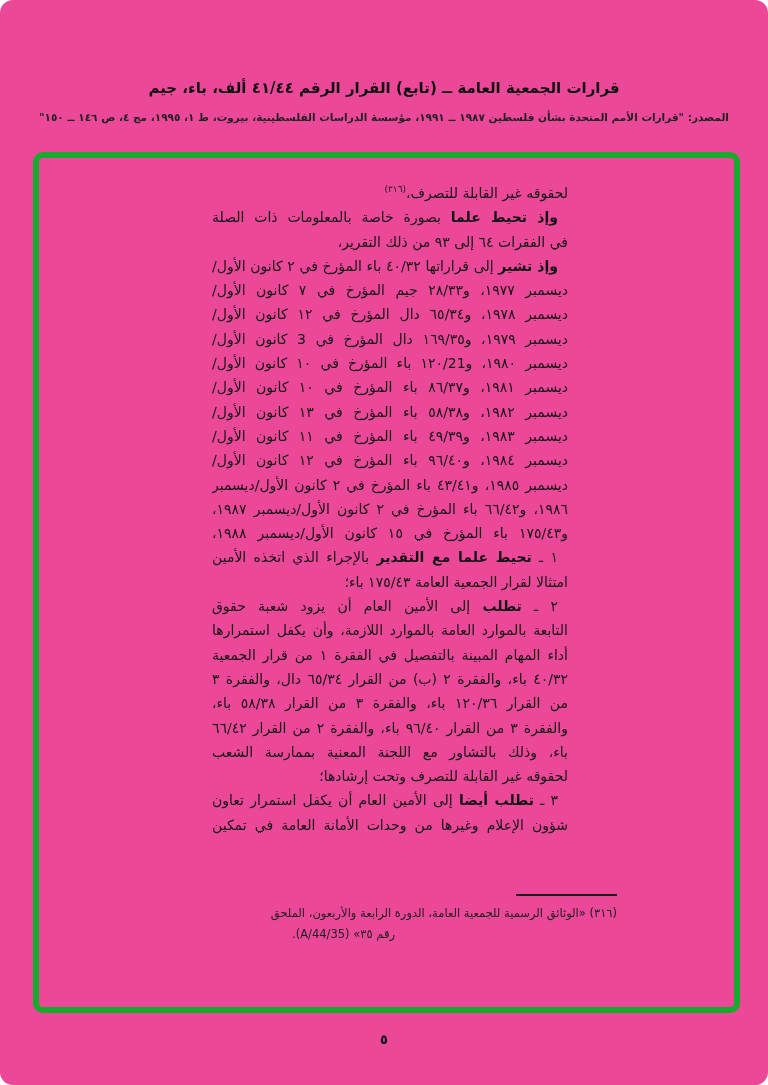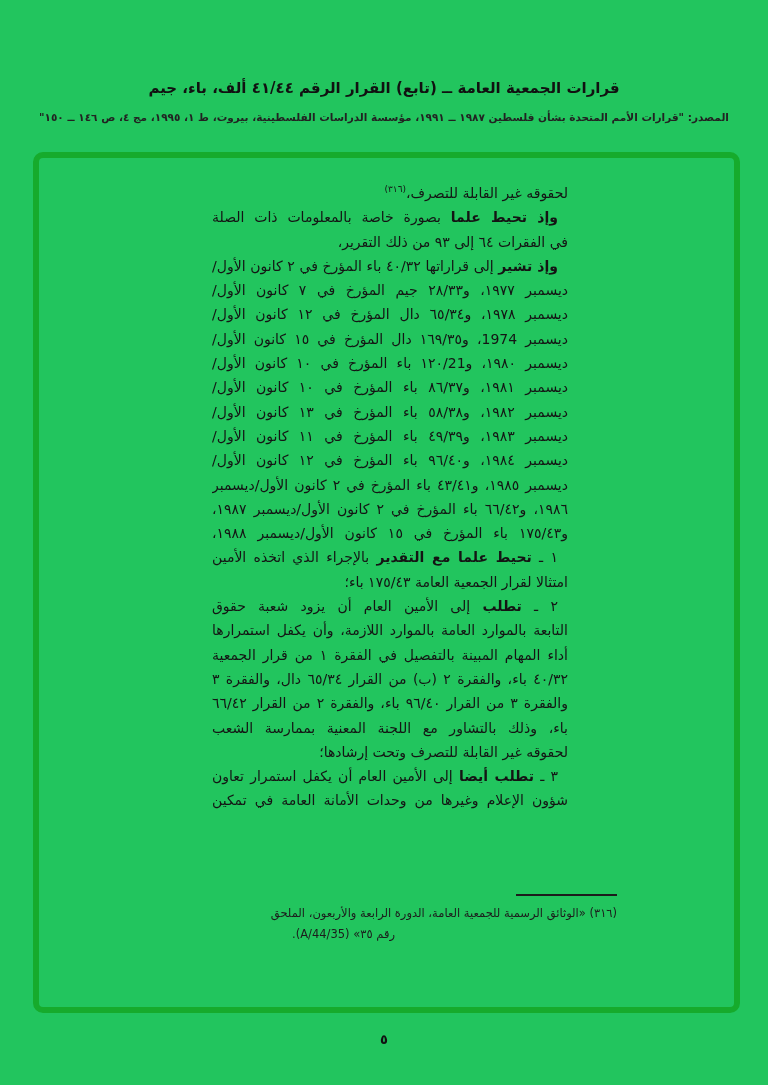--- a/index.html
+++ b/index.html
@@ -1,22 +1,23 @@
 <!DOCTYPE html>
 <html lang="ar"><head>
 <meta charset="utf-8">
 <style>
   html,body{margin:0;padding:0;background:#ffffff;}
   .page{
     position:relative;
     width:768px;height:1085px;
-    background:#22c55e;
+    background:#ec4899;
     font-family:"DejaVu Sans",sans-serif;
     color:#181818;
     overflow:hidden;
+    border-radius:13px;
   }
   
   .hdr-title{
     position:absolute;top:79px;left:0;width:768px;
     direction:rtl;text-align:center;
     font-size:15px;font-weight:700;color:#111;
     letter-spacing:0.2px;
   }
   .hdr-source{
     position:absolute;top:111px;left:0;width:768px;
@@ -81,35 +82,36 @@
 
   <div class="frame"></div>
 
   <div class="body-text">
       <div class="line rgt"><span>لحقوقه غير القابلة للتصرف،</span><sup>(٣١٦)</sup></div>
       <div class="line just ind"><span class="bold">وإذ تحيط علما</span><span> بصورة خاصة بالمعلومات ذات الصلة الواردة</span></div>
       <div class="line rgt"><span>في الفقرات ٦٤ إلى ٩٣ من ذلك التقرير،</span></div>
       <div class="line just ind"><span class="bold">وإذ تشير</span><span> إلى قراراتها ٤٠/٣٢ باء المؤرخ في ٢ كانون الأول/</span></div>
       <div class="line just"><span>ديسمبر ١٩٧٧، و٢٨/٣٣ جيم المؤرخ في ٧ كانون الأول/</span></div>
       <div class="line just"><span>ديسمبر ١٩٧٨، و٦٥/٣٤ دال المؤرخ في ١٢ كانون الأول/</span></div>
-      <div class="line just"><span>ديسمبر 1974، و١٦٩/٣٥ دال المؤرخ في ١٥ كانون الأول/</span></div>
+      <div class="line just"><span>ديسمبر ١٩٧٩، و١٦٩/٣٥ دال المؤرخ في 3 كانون الأول/</span></div>
       <div class="line just"><span>ديسمبر ١٩٨٠، و١٢٠/21 باء المؤرخ في ١٠ كانون الأول/</span></div>
       <div class="line just"><span>ديسمبر ١٩٨١، و٨٦/٣٧ باء المؤرخ في ١٠ كانون الأول/</span></div>
       <div class="line just"><span>ديسمبر ١٩٨٢، و٥٨/٣٨ باء المؤرخ في ١٣ كانون الأول/</span></div>
       <div class="line just"><span>ديسمبر ١٩٨٣، و٤٩/٣٩ باء المؤرخ في ١١ كانون الأول/</span></div>
       <div class="line just"><span>ديسمبر ١٩٨٤، و٩٦/٤٠ باء المؤرخ في ١٢ كانون الأول/</span></div>
       <div class="line just"><span>ديسمبر ١٩٨٥، و٤٣/٤١ باء المؤرخ في ٢ كانون الأول/ديسمبر</span></div>
       <div class="line just"><span>١٩٨٦، و٦٦/٤٢ باء المؤرخ في ٢ كانون الأول/ديسمبر ١٩٨٧،</span></div>
       <div class="line just"><span>و١٧٥/٤٣ باء المؤرخ في ١٥ كانون الأول/ديسمبر ١٩٨٨،</span></div>
       <div class="line just ind"><span>١ ـ </span><span class="bold">تحيط علما مع التقدير</span><span> بالإجراء الذي اتخذه الأمين العام</span></div>
       <div class="line rgt"><span>امتثالا لقرار الجمعية العامة ١٧٥/٤٣ باء؛</span></div>
       <div class="line just ind"><span>٢ ـ </span><span class="bold">تطلب</span><span> إلى الأمين العام أن يزود شعبة حقوق الفلسطينيين</span></div>
       <div class="line just"><span>التابعة بالموارد العامة بالموارد اللازمة، وأن يكفل استمرارها في</span></div>
       <div class="line just"><span>أداء المهام المبينة بالتفصيل في الفقرة ١ من قرار الجمعية العامة</span></div>
       <div class="line just"><span>٤٠/٣٢ باء، والفقرة ٢ (ب) من القرار ٦٥/٣٤ دال، والفقرة ٣</span></div>
+      <div class="line just"><span>من القرار ١٢٠/٣٦ باء، والفقرة ٣ من القرار ٥٨/٣٨ باء،</span></div>
       <div class="line just"><span>والفقرة ٣ من القرار ٩٦/٤٠ باء، والفقرة ٢ من القرار ٦٦/٤٢</span></div>
       <div class="line just"><span>باء، وذلك بالتشاور مع اللجنة المعنية بممارسة الشعب الفلسطيني</span></div>
       <div class="line rgt"><span>لحقوقه غير القابلة للتصرف وتحت إرشادها؛</span></div>
       <div class="line just ind"><span>٣ ـ </span><span class="bold">تطلب أيضا</span><span> إلى الأمين العام أن يكفل استمرار تعاون إدارة</span></div>
       <div class="line just"><span>شؤون الإعلام وغيرها من وحدات الأمانة العامة في تمكين شعبة</span></div>
     </div>
 
   <div class="fn-rule"></div>
 
   <div class="fn-line1">(٣١٦) «الوثائق الرسمية للجمعية العامة، الدورة الرابعة والأربعون، الملحق</div>

